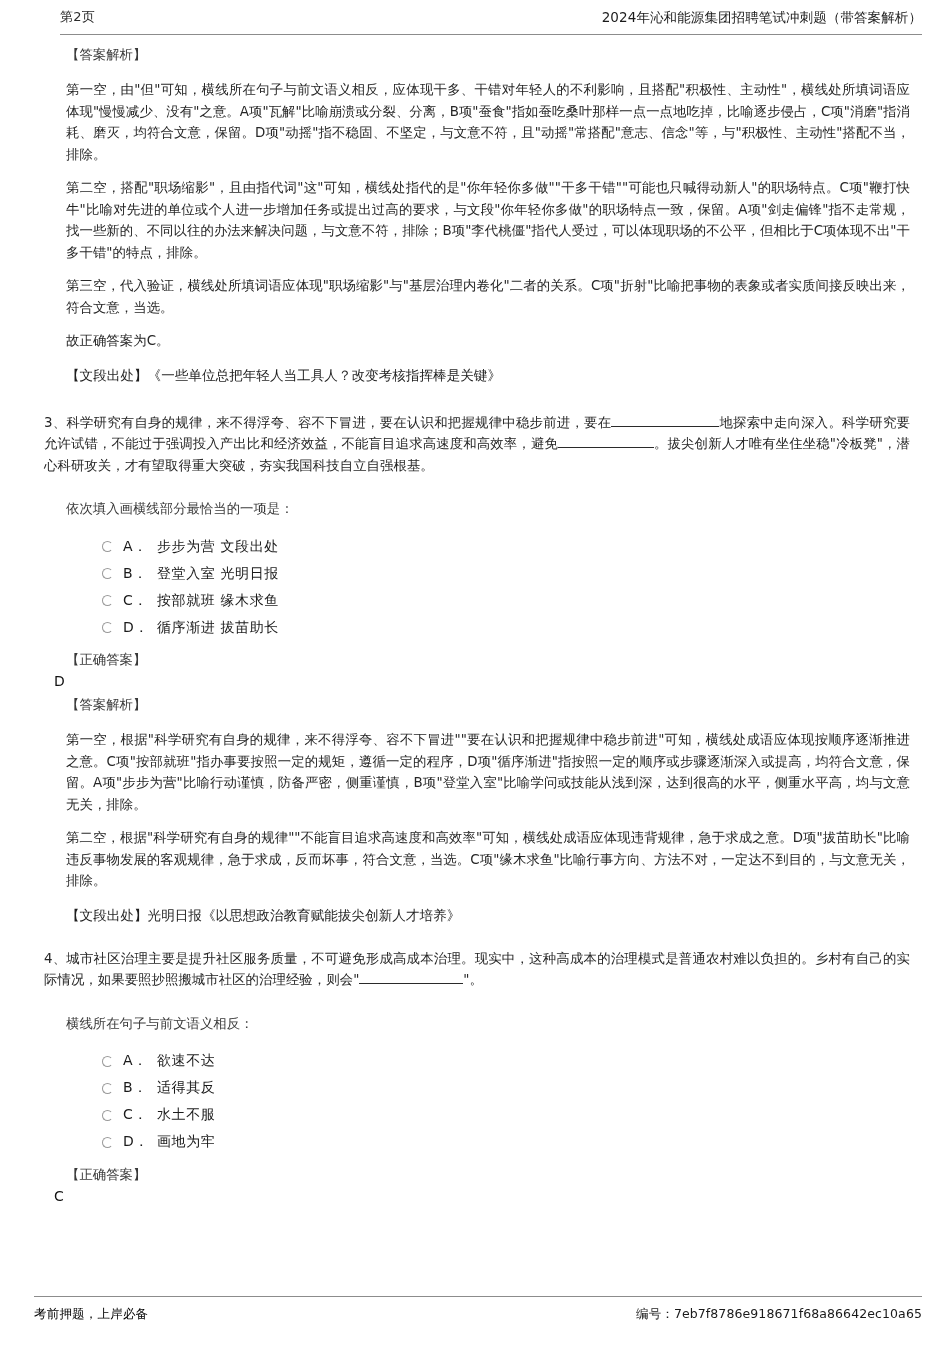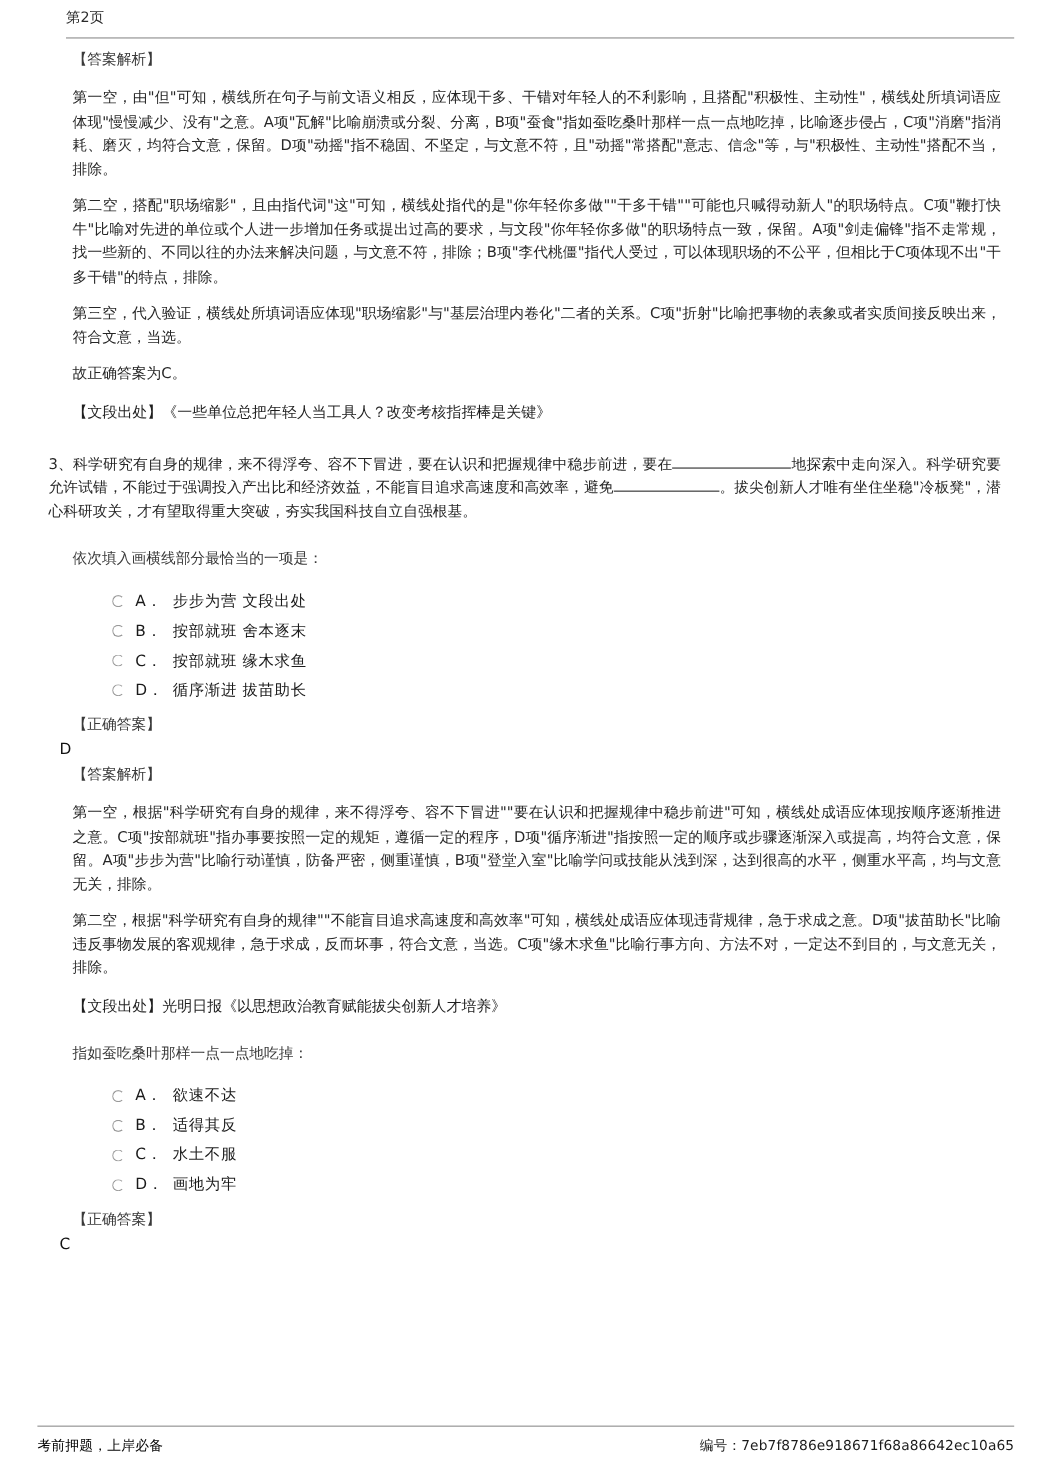--- a/index.html
+++ b/index.html
@@ -183,20 +183,21 @@
     text-align: center;
   }
 </style>
 </head>
 <body>
 
 <div class="page">
 
   <div class="page-header">
     <div class="hdr-left">第2页</div>
+    <div class="hdr-right">2024年沁和能源集团招聘笔试冲刺题（带答案解析）</div>
   </div>
 
   <div class="content">
 
     <p class="label-line" style="margin-bottom:14px;">【答案解析】</p>
 
     <p class="para indent">第一空，由"但"可知，横线所在句子与前文语义相反，应体现干多、干错对年轻人的不利影响，且搭配"积极性、主动性"，横线处所填词语应体现"慢慢减少、没有"之意。A项"瓦解"比喻崩溃或分裂、分离，B项"蚕食"指如蚕吃桑叶那样一点一点地吃掉，比喻逐步侵占，C项"消磨"指消耗、磨灭，均符合文意，保留。D项"动摇"指不稳固、不坚定，与文意不符，且"动摇"常搭配"意志、信念"等，与"积极性、主动性"搭配不当，排除。</p>
     <p class="para indent">第二空，搭配"职场缩影"，且由指代词"这"可知，横线处指代的是"你年轻你多做""干多干错""可能也只喊得动新人"的职场特点。C项"鞭打快牛"比喻对先进的单位或个人进一步增加任务或提出过高的要求，与文段"你年轻你多做"的职场特点一致，保留。A项"剑走偏锋"指不走常规，找一些新的、不同以往的办法来解决问题，与文意不符，排除；B项"李代桃僵"指代人受过，可以体现职场的不公平，但相比于C项体现不出"干多干错"的特点，排除。</p>
     <p class="para indent">第三空，代入验证，横线处所填词语应体现"职场缩影"与"基层治理内卷化"二者的关系。C项"折射"比喻把事物的表象或者实质间接反映出来，符合文意，当选。</p>
     <p class="para indent">故正确答案为C。</p>
@@ -209,21 +210,21 @@
 
     <div class="options">
       <div class="option-row">
         <span class="radio"></span>
         <span class="opt-key">A．</span>
         <span class="opt-text">步步为营 文段出处</span>
       </div>
       <div class="option-row">
         <span class="radio"></span>
         <span class="opt-key">B．</span>
-        <span class="opt-text">按部就班 舍本逐末</span>
+        <span class="opt-text">登堂入室 光明日报</span>
       </div>
       <div class="option-row">
         <span class="radio"></span>
         <span class="opt-key">C．</span>
         <span class="opt-text">按部就班 缘木求鱼</span>
       </div>
       <div class="option-row">
         <span class="radio"></span>
         <span class="opt-key">D．</span>
         <span class="opt-text">循序渐进 拔苗助长</span>
@@ -232,22 +233,23 @@
 
     <p class="label-line" style="margin-top:8px;">【正确答案】</p>
     <p class="answer-letter">D</p>
     <p class="label-line" style="margin-bottom:14px;">【答案解析】</p>
 
     <p class="para indent">第一空，根据"科学研究有自身的规律，来不得浮夸、容不下冒进""要在认识和把握规律中稳步前进"可知，横线处成语应体现按顺序逐渐推进之意。C项"按部就班"指办事要按照一定的规矩，遵循一定的程序，D项"循序渐进"指按照一定的顺序或步骤逐渐深入或提高，均符合文意，保留。A项"步步为营"比喻行动谨慎，防备严密，侧重谨慎，B项"登堂入室"比喻学问或技能从浅到深，达到很高的水平，侧重水平高，均与文意无关，排除。</p>
     <p class="para indent">第二空，根据"科学研究有自身的规律""不能盲目追求高速度和高效率"可知，横线处成语应体现违背规律，急于求成之意。D项"拔苗助长"比喻违反事物发展的客观规律，急于求成，反而坏事，符合文意，当选。C项"缘木求鱼"比喻行事方向、方法不对，一定达不到目的，与文意无关，排除。</p>
 
     <p class="source-line" style="margin-bottom:22px;"><span>【文段出处】</span><span>光明日报《以思想政治教育赋能拔尖创新人才培养》</span></p>
 
-
-    <p class="prompt-line" style="margin-top:22px;margin-bottom:14px;">指如蚕吃桑叶那样一点一点地吃掉：</p>
+    <p class="para flush tight"><span>4、</span><span>城市社区治理主要是提升社区服务质量，不可避免形成高成本治理。现实中，这种高成本的治理模式是普通农村难以负担的。乡村有自己的实际情况，如果要照抄照搬城市社区的治理经验，则会"</span><span class="blank w3"></span><span>"。</span></p>
+
+    <p class="prompt-line" style="margin-top:22px;margin-bottom:14px;">横线所在句子与前文语义相反：</p>
 
     <div class="options">
       <div class="option-row">
         <span class="radio"></span>
         <span class="opt-key">A．</span>
         <span class="opt-text">欲速不达</span>
       </div>
       <div class="option-row">
         <span class="radio"></span>
         <span class="opt-key">B．</span>

